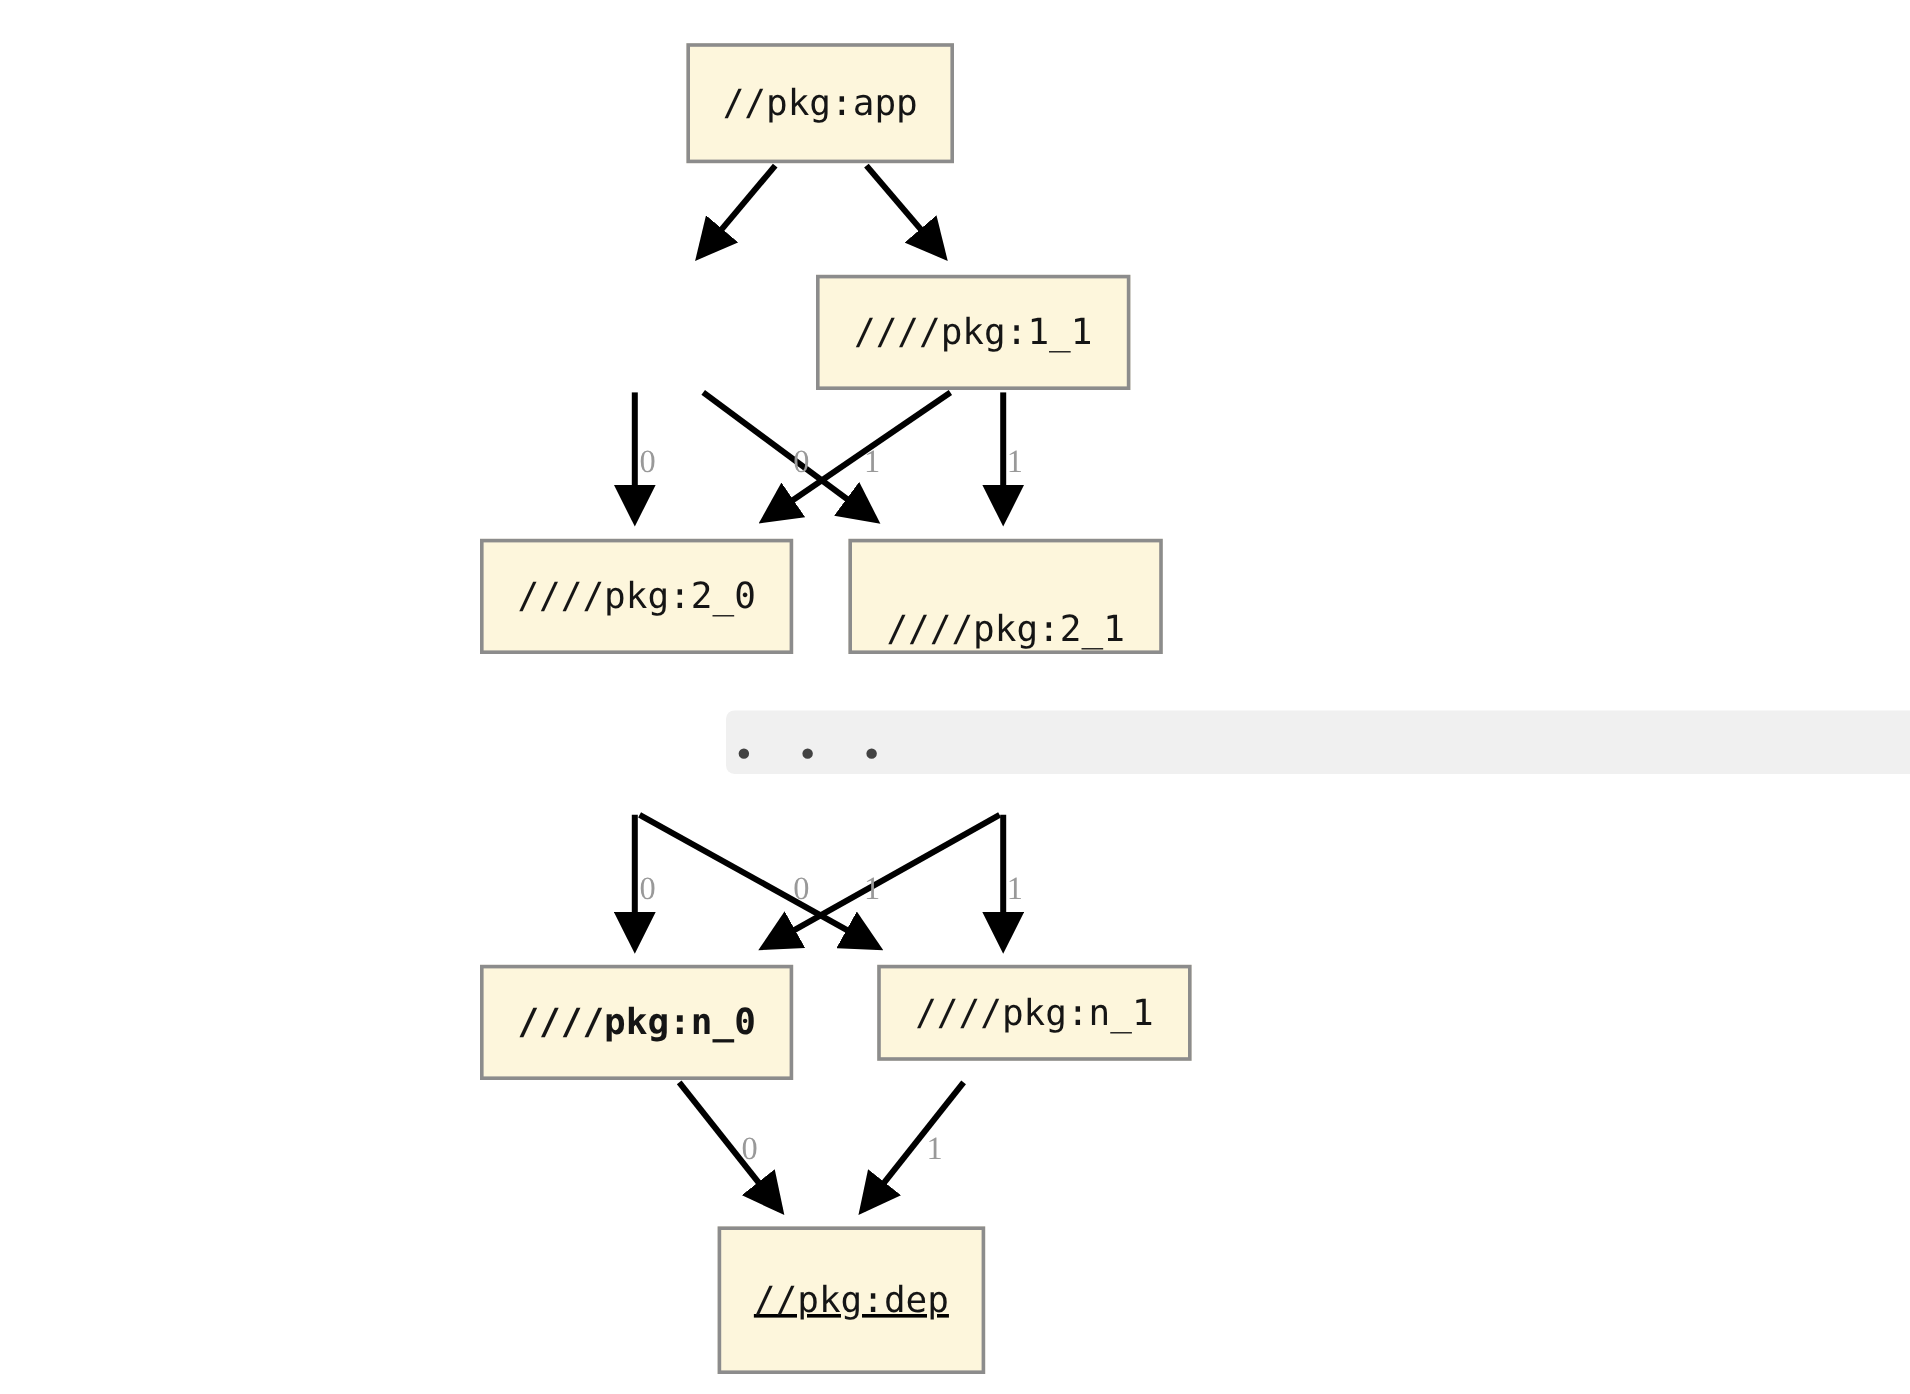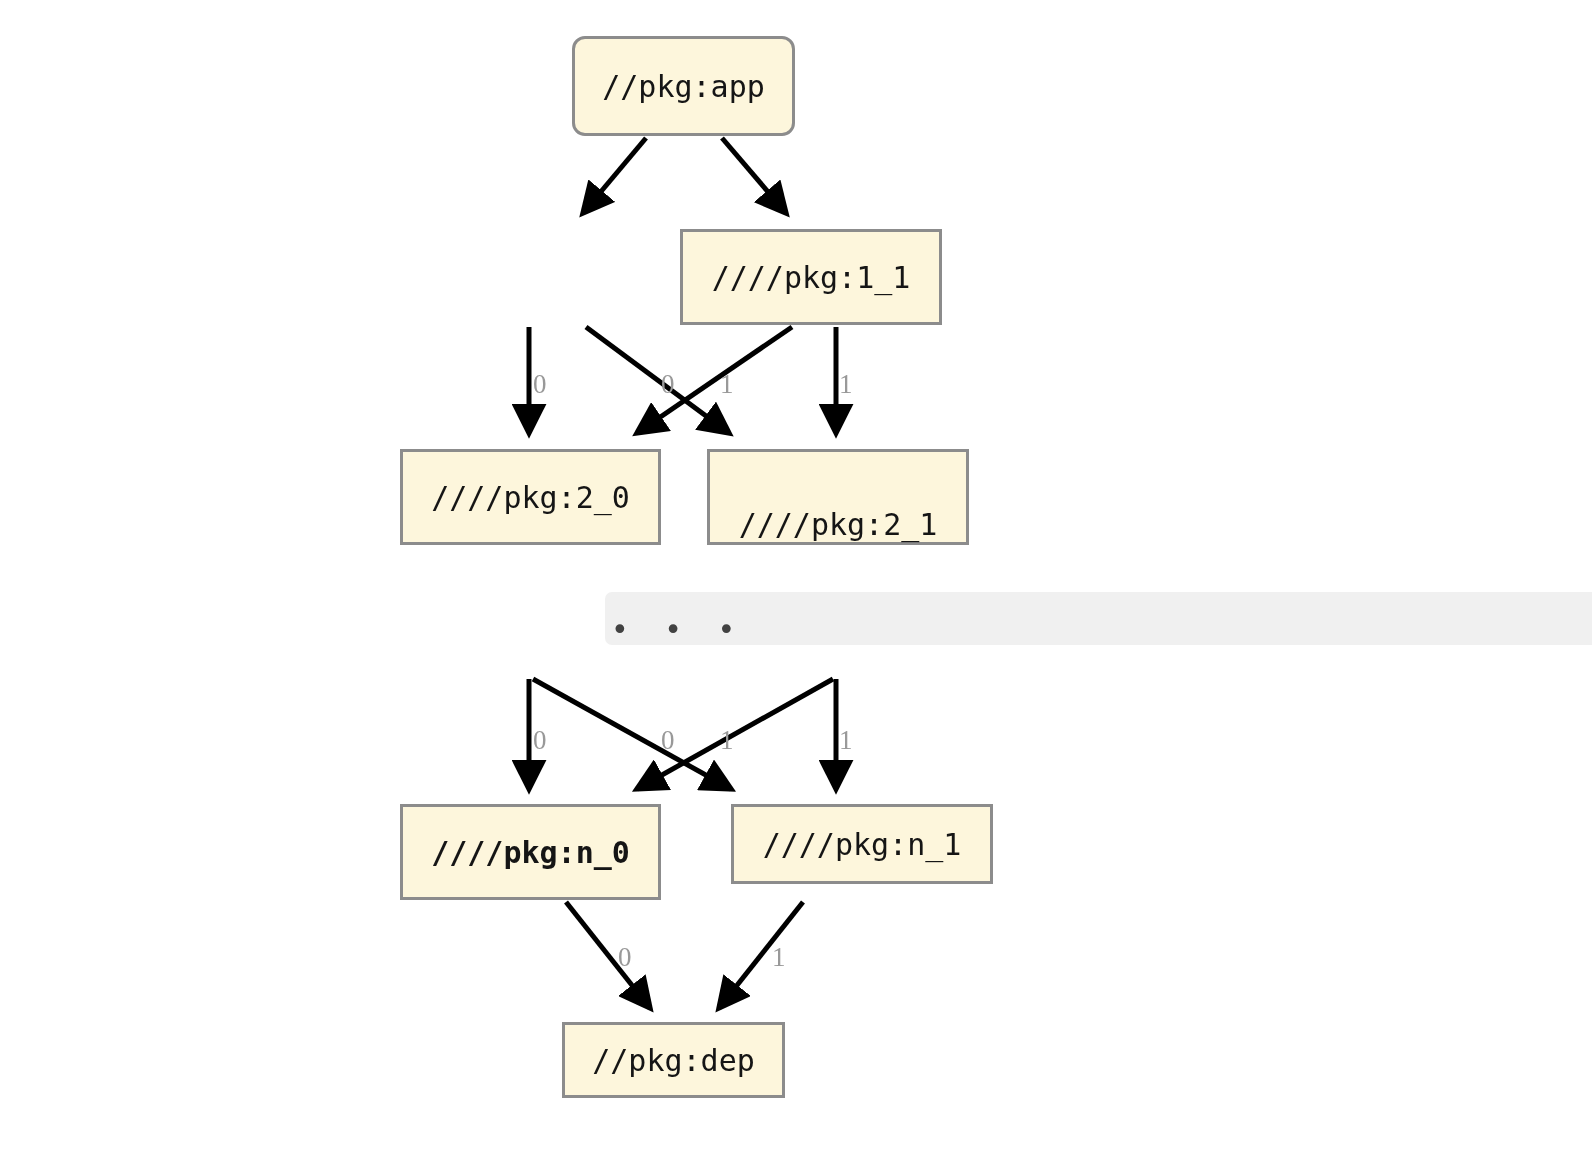--- a/index.html
+++ b/index.html
@@ -120,21 +120,21 @@
 
     <g>
       <path d="M 566 902 L 650 1008" stroke="#000000" stroke-width="5" fill="none" marker-end="url(#arrow)"></path>
     </g>
 
     <g>
       <path d="M 803 902 L 719 1008" stroke="#000000" stroke-width="5" fill="none" marker-end="url(#arrow)"></path>
     </g>
   </svg>
 
-  <div class="node-box" style="left:572px; top:36px; width:223px; height:100px;border-radius:13px;">
+  <div class="node-box" style="left:572px; top:36px; width:223px; height:100px;">
     <span class="node-label">//pkg:app</span>
   </div>
 
 
   <div class="node-box" style="left:680px; top:229px; width:262px; height:96px;">
     <span class="node-label">////pkg:1_1</span>
   </div>
 
   <div class="node-box" style="left:400px; top:449px; width:261px; height:96px;text-align:center;">
     <span class="node-label">////pkg:2_0</span>
@@ -145,21 +145,21 @@
   </div>
 
   <div class="node-box" style="left:400px; top:804px; width:261px; height:96px;font-weight:bold;">
     <span class="node-label">////pkg:n_0</span>
   </div>
 
   <div class="node-box" style="left:731px; top:804px; width:262px; height:80px;">
     <span class="node-label">////pkg:n_1</span>
   </div>
 
-  <div class="node-box" style="left:562px; top:1022px; width:223px; height:76px;">
+  <div class="node-box" style="left:598px; top:1022px; width:223px; height:123px;text-decoration:underline;">
     <span class="node-label">//pkg:dep</span>
   </div>
 
   <span class="edge-label" style="left:533px; top:371px;">0</span>
   <span class="edge-label" style="left:661px; top:371px;">0</span>
   <span class="edge-label" style="left:720px; top:371px;">1</span>
   <span class="edge-label" style="left:839px; top:371px;">1</span>
 
   <span class="edge-label" style="left:533px; top:727px;">0</span>
   <span class="edge-label" style="left:661px; top:727px;">0</span>

